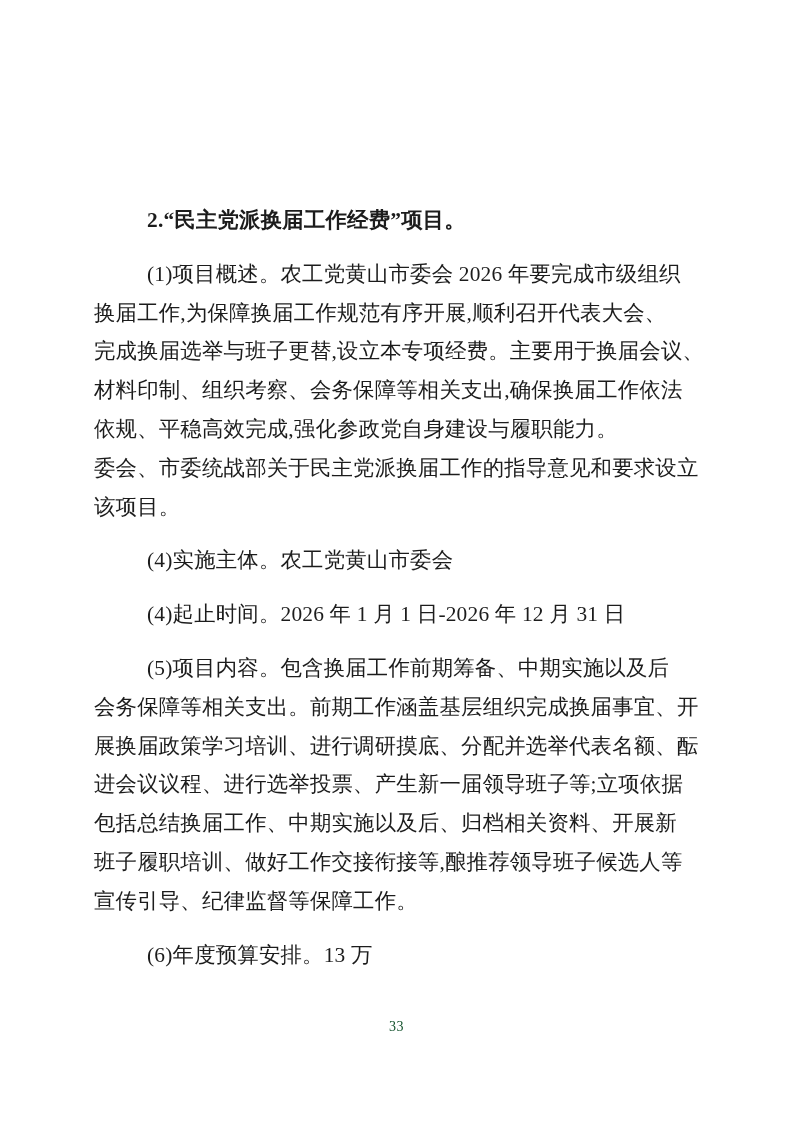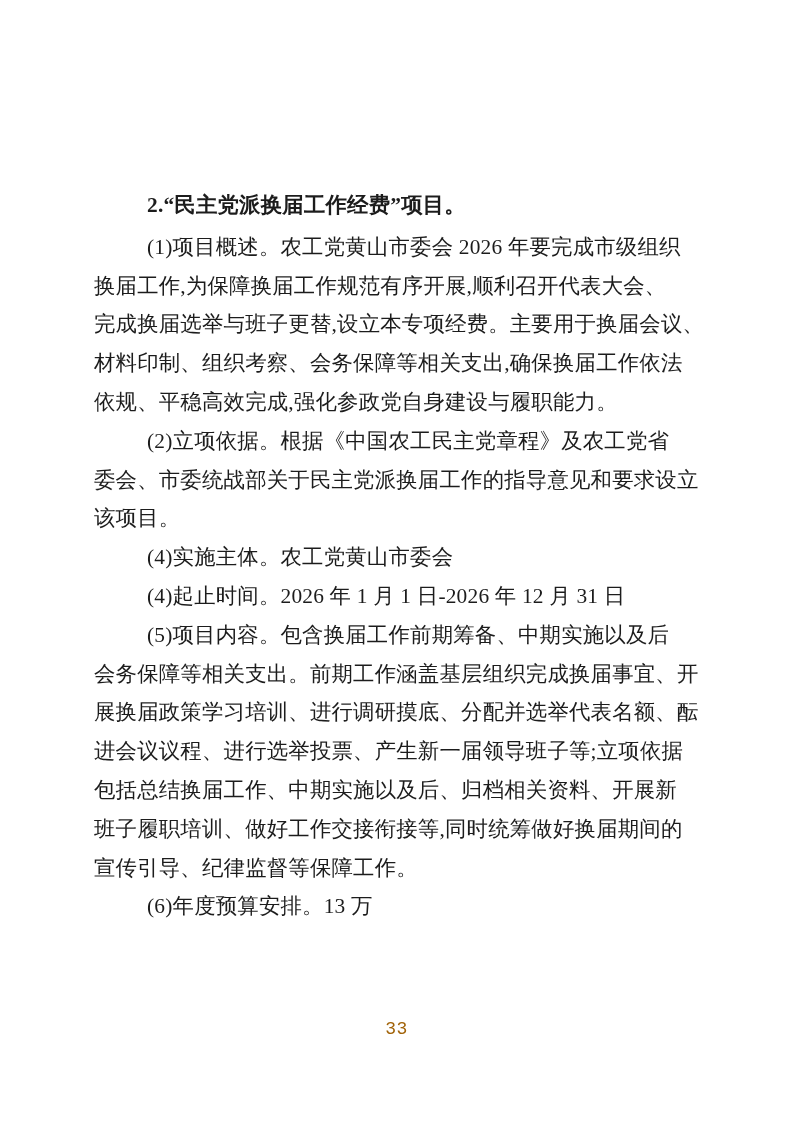--- a/index.html
+++ b/index.html
@@ -29,71 +29,70 @@
     height: 38.8px;
     white-space: nowrap;
     letter-spacing: 0.2px;
   }
   .title-line {
     font-weight: 700;
     margin-bottom: 3px;
   }
   .indent {
     text-indent: 53px;
+    margin-top: 15px;
   }
   .para { margin: 0; padding: 0; }
   .page-number {
     position: absolute;
     top: 1019px;
     left: 0;
     width: 100%;
     text-align: center;
-    font-size: 18px;
-    color: #a16207;
+    font-size: 14px;
+    color: #14532d;
     letter-spacing: 0.5px;
-    font-family: Liberation Mono, monospace;
   }
 </style>
 </head>
 <body>
 
 <div class="page">
   <div class="content">
 
     <div class="line title-line indent">2.“民主党派换届工作经费”项目。</div>
 
     <div class="para">
       <div class="line indent">(1)项目概述。农工党黄山市委会 2026 年要完成市级组织</div>
       <div class="line">换届工作,为保障换届工作规范有序开展,顺利召开代表大会、</div>
       <div class="line">完成换届选举与班子更替,设立本专项经费。主要用于换届会议、</div>
       <div class="line">材料印制、组织考察、会务保障等相关支出,确保换届工作依法</div>
       <div class="line">依规、平稳高效完成,强化参政党自身建设与履职能力。</div>
     </div>
 
     <div class="para">
-      <div class="line indent">(2)立项依据。根据《中国农工民主党章程》及农工党省</div>
       <div class="line">委会、市委统战部关于民主党派换届工作的指导意见和要求设立</div>
       <div class="line">该项目。</div>
     </div>
 
     <div class="para">
       <div class="line indent">(4)实施主体。农工党黄山市委会</div>
     </div>
 
     <div class="para">
       <div class="line indent">(4)起止时间。2026 年 1 月 1 日-2026 年 12 月 31 日</div>
     </div>
 
     <div class="para">
       <div class="line indent">(5)项目内容。包含换届工作前期筹备、中期实施以及后</div>
       <div class="line">会务保障等相关支出。前期工作涵盖基层组织完成换届事宜、开</div>
       <div class="line">展换届政策学习培训、进行调研摸底、分配并选举代表名额、酝</div>
       <div class="line">进会议议程、进行选举投票、产生新一届领导班子等;立项依据</div>
       <div class="line">包括总结换届工作、中期实施以及后、归档相关资料、开展新</div>
-      <div class="line">班子履职培训、做好工作交接衔接等,同时统筹做好换届期间的</div>
+      <div class="line">班子履职培训、做好工作交接衔接等,酿推荐领导班子候选人等</div>
       <div class="line">宣传引导、纪律监督等保障工作。</div>
     </div>
 
     <div class="para">
       <div class="line indent">(6)年度预算安排。13 万</div>
     </div>
 
   </div>
 
   <div class="page-number">33</div>

